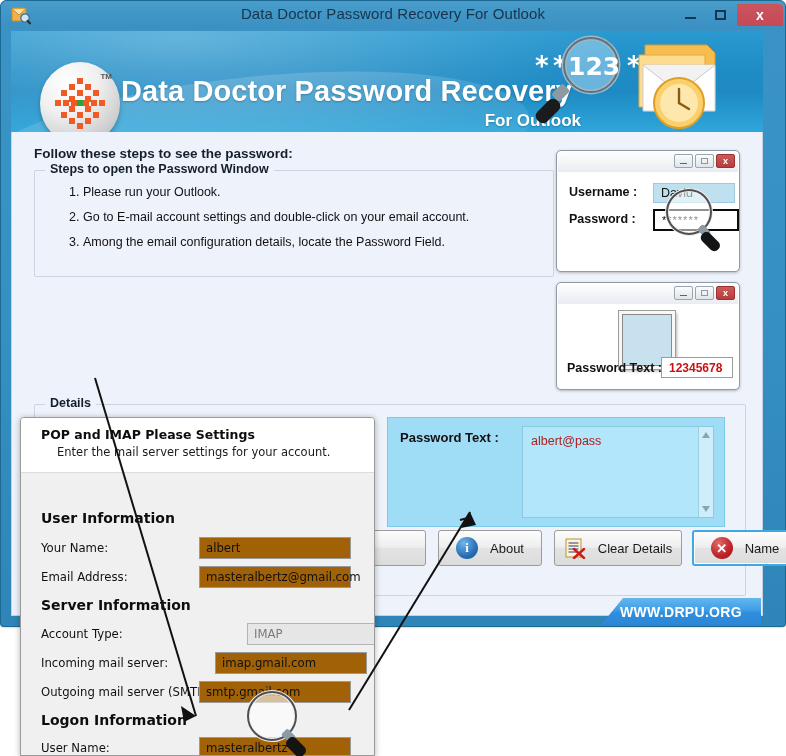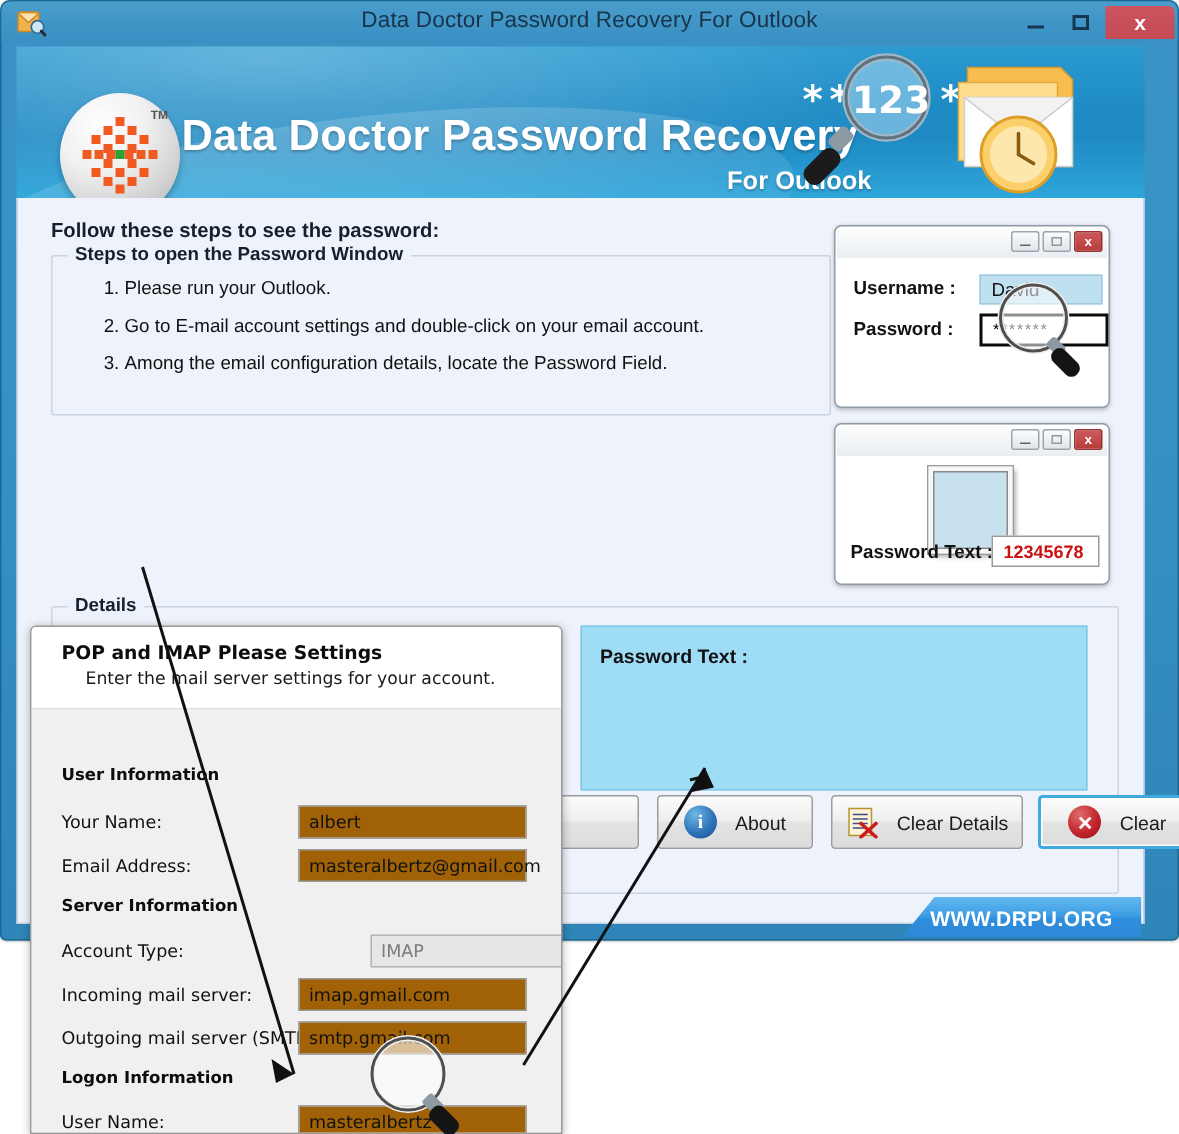--- a/index.html
+++ b/index.html
@@ -232,21 +232,21 @@
     position:absolute; left:20px; top:417px; width:355px; height:339px;
     background:#f0f0f0; border:1px solid #9a9a9a; border-radius:4px 4px 0 0;
     box-sizing:border-box; overflow:hidden; z-index:8;
     box-shadow: 0 1px 6px rgba(0,0,0,.3);
     font-family:"DejaVu Sans", sans-serif;
   }
   .imap-head { position:absolute; left:0; top:0; right:0; height:54px; background:#ffffff; border-bottom:1px solid #dcdcdc; }
   .imap-h1 { position:absolute; left:20px; top:9px; font-size:12.5px; font-weight:bold; color:#0d0d0d; }
   .imap-h2 { position:absolute; left:36px; top:27px; font-size:11.5px; color:#1a1a1a; }
   .imap-body { position:absolute; left:0; top:55px; right:0; bottom:0; background:#f0f0f0; }
-  .sect { position:absolute; left:20px; font-size:11px; font-weight:bold; color:#0d0d0d; }
+  .sect { position:absolute; left:20px; font-size:14px; font-weight:bold; color:#0d0d0d; }
   .lbl { position:absolute; left:20px; font-size:11.7px; color:#111; }
   .inp {
     position:absolute; left:178px; width:152px; height:22px; box-sizing:border-box;
     background:#a16207; border:1px solid #9a9a9a; font-size:11.7px; color:#111;
     display:flex; align-items:center; padding-left:6px;
   }
   .inp.disabled { background:#e6e6e6; color:#7b7b7b; border-color:#b4b4b4;margin-left:48px; }
   .inp .caret {
     position:absolute; right:0; top:0; width:22px; height:20px;
     background:#e0e0e0; border-left:1px solid #c3c3c3;
@@ -358,20 +358,27 @@
           <li>Among the email configuration details, locate the Password Field.</li>
         </ol>
       </div>
 
 
       <div class="gbox g-details">
         <span class="gtitle">Details</span>
 
         <div class="pwtext-panel">
           <div class="pwtext-label">Password Text :</div>
+          <div class="pwtext-box">
+            <div class="pwtext-value">albert@pass</div>
+            <div class="pwtext-scroll">
+              <span class="arr up"></span>
+              <span class="arr dn"></span>
+            </div>
+          </div>
         </div>
       </div>
 
       <div class="btnrow">
         <div class="btn b-hidden"></div>
 
         <div class="btn b-about">
           <span class="ico ico-info">i</span>
           <span>About</span>
         </div>
@@ -387,21 +394,21 @@
                   <path d="M4.5 15 H12"></path>
               </g>
               <path d="M10 12 L20 21 M20 12 L10 21" stroke="#cc1b1b" stroke-width="2.4" stroke-linecap="round"></path>
             </svg>
           </span>
           <span>Clear Details</span>
         </div>
 
         <div class="btn b-exit focus">
           <span class="ico ico-x">✕</span>
-          <span>Clear</span>
+          <span>Name</span>
         </div>
       </div>
     </div>
 
     <div class="miniwin mini-a">
       <div class="mtitle">
         <div class="mbtns">
           <span class="mb">
               <i class="dash"></i>
             </span>
@@ -462,21 +469,21 @@
 
       <div class="lbl" style="top:154px;">Account Type:</div>
       <div class="inp disabled" style="top:150px;">
         <span>IMAP</span>
         <span class="caret">
             <i></i>
           </span>
       </div>
 
       <div class="lbl" style="top:183px;">Incoming mail server:</div>
-      <div class="inp" style="top:179px;">imap.gmail.com</div>
+      <div class="inp" style="top:179px;margin-left:16px;">imap.gmail.com</div>
 
       <div class="lbl" style="top:212px;">Outgoing mail server (SMTP):</div>
       <div class="inp" style="top:208px;">smtp.gmail.com</div>
 
       <div class="sect" style="top:239px;">Logon Information</div>
 
       <div class="lbl" style="top:268px;">User Name:</div>
       <div class="inp" style="top:264px;">masteralbertz</div>
 
     </div>

